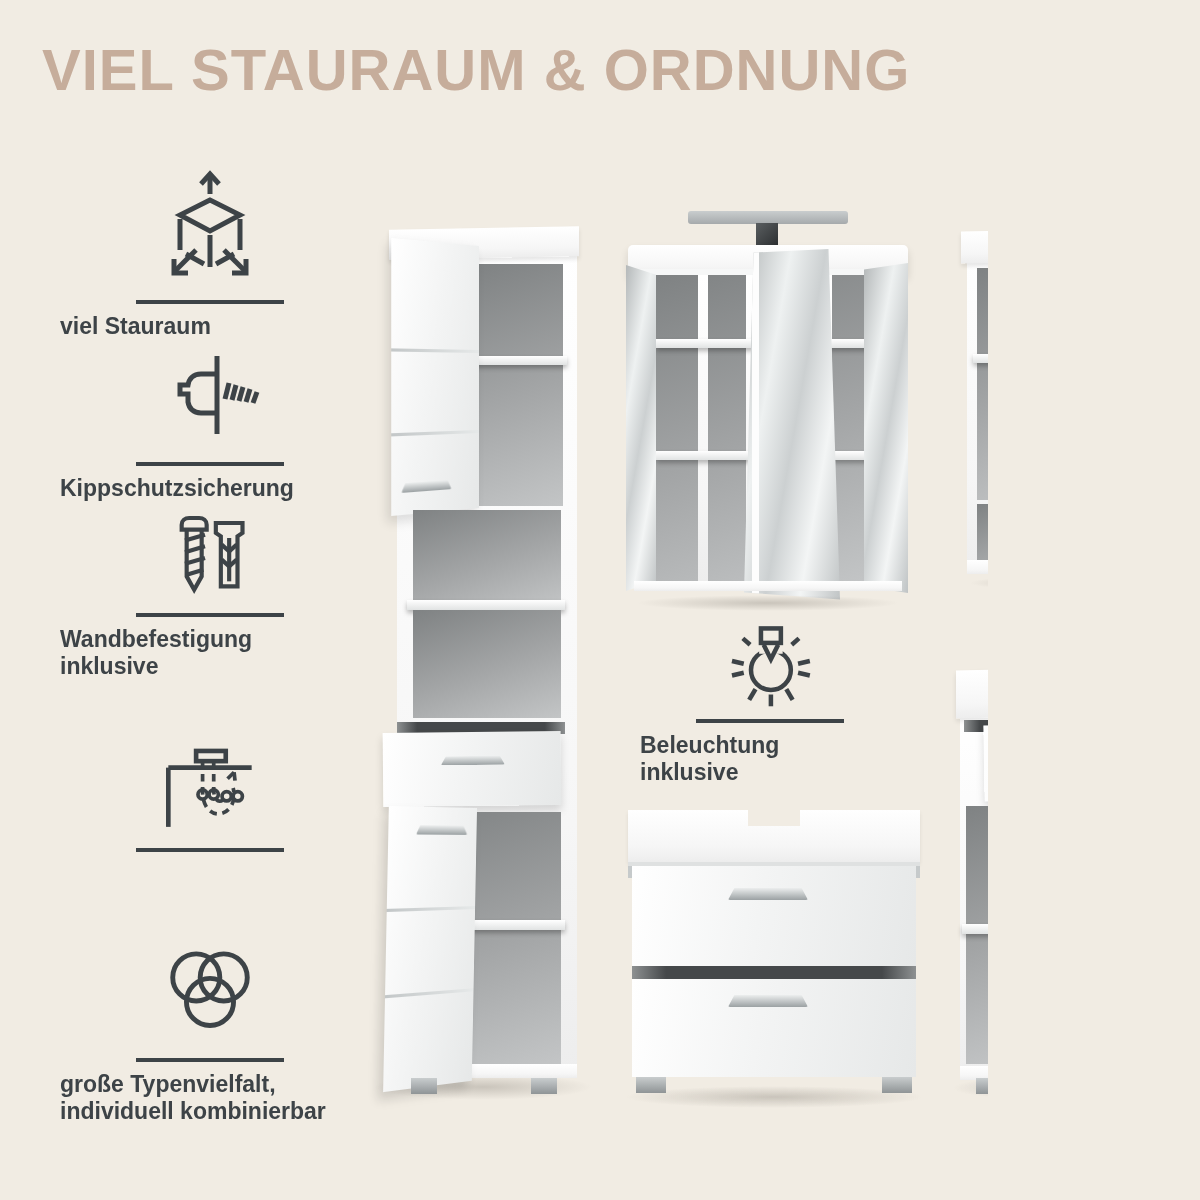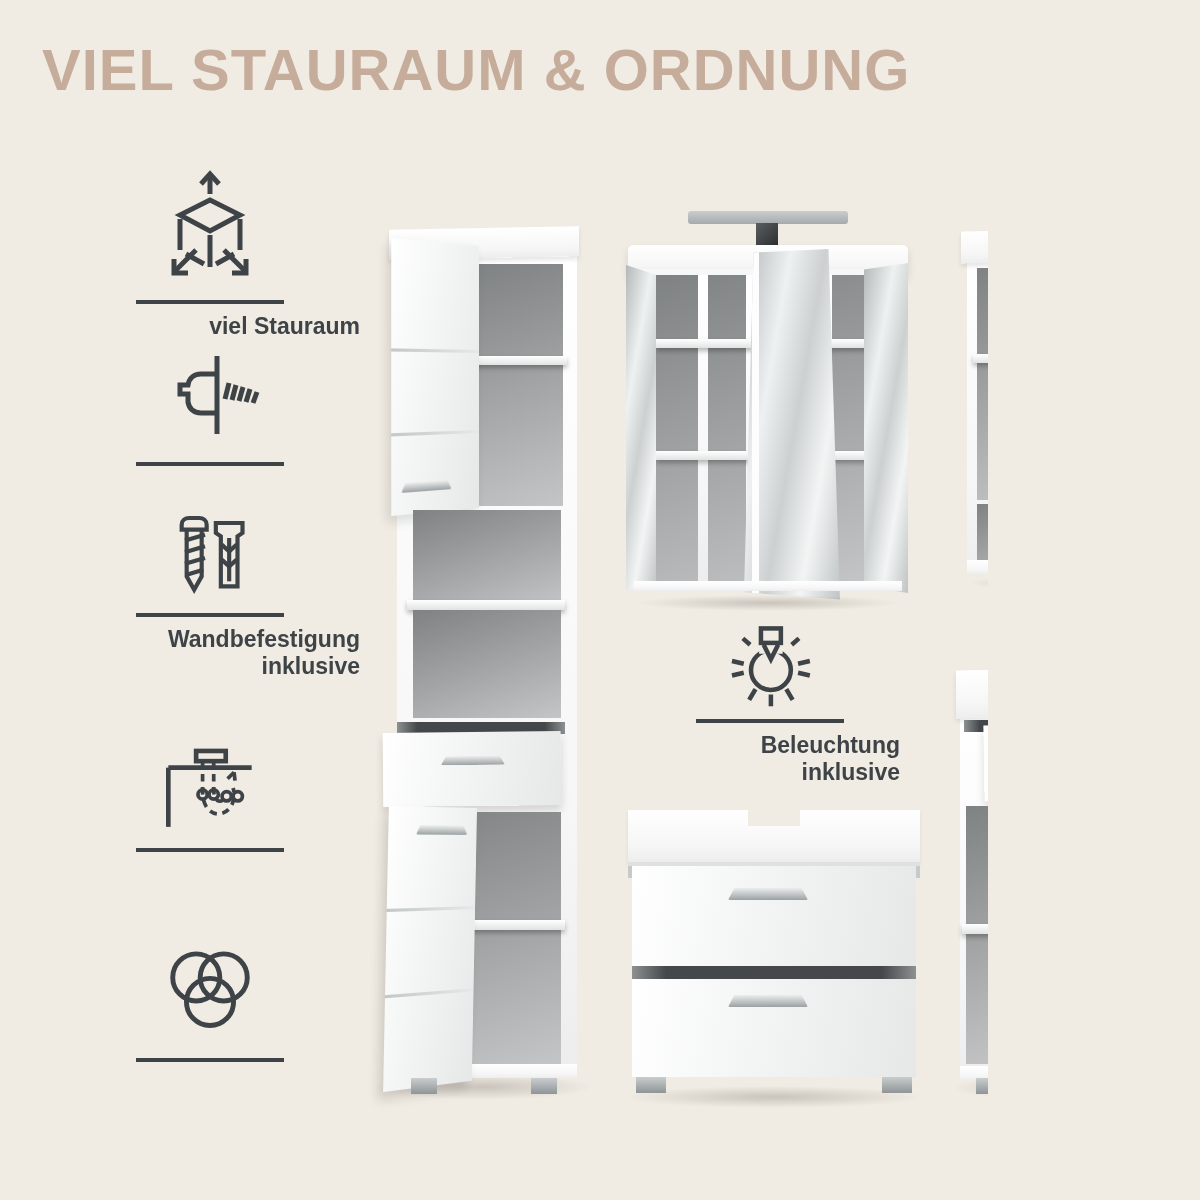--- a/index.html
+++ b/index.html
@@ -8,21 +8,21 @@
   html,body{margin:0;padding:0;}
   body{background:var(--bg);font-family:"Liberation Sans",sans-serif;}
   .scene{position:relative;width:988px;height:1200px;background:var(--bg);overflow:hidden;}
   .abs{position:absolute;}
 
   
   .page-title{position:absolute;left:42px;top:36px;font-size:58px;font-weight:800;
     letter-spacing:1px;color:var(--title);white-space:nowrap;}
 
   
-  .feat{position:absolute;left:60px;width:300px;text-align:right;color:var(--ink);}
+  .feat{position:absolute;left:60px;width:300px;text-align:left;color:var(--ink);}
   .feat .iconwrap{display:flex;justify-content:center;align-items:flex-end;}
   .feat .rule{width:148px;height:4px;background:var(--ink);margin:10px auto 9px;}
   .feat .lbl{font-size:23px;font-weight:bold;line-height:27px;}
   #f1{top:170px}#f2{top:352px}#f3{top:513px}#f4{top:738px}#f5{top:946px}
   #fc{top:623px;left:640px;width:260px;}
   .icon svg{display:block}
   .stroke{stroke:var(--ink);stroke-width:5;fill:none;stroke-linecap:butt;stroke-linejoin:miter;}
   .dashed{stroke-dasharray:8 6;}
 
   
@@ -79,20 +79,24 @@
           <path d="M62 22 H46 C38 22 34 27 33 33 H25 V42 H33 V50 C34 56 38 61 46 61 H62"></path>
           <path d="M74 31 L70 47"></path>
             <path d="M81 33 L77 48"></path>
             <path d="M88 35 L84 49"></path>
           <path d="M95 37 L91 50"></path>
             <path d="M102 40 L98 51"></path>
         </g>
       </svg>
     </div>
     <div class="rule"></div>
+    <div class="lbl">
+      <span>Kippschutzsicherung</span><br>
+      <span></span>
+    </div>
   </div>
 
   <div class="feat" id="f3">
     <div class="iconwrap icon">
       <svg width="110" height="90" viewBox="0 0 110 108">
         <g class="stroke">
           <path d="M21 20 V14 C21 9 25 6 30 6 H42 C47 6 51 9 51 14 V20 Z"></path>
           <path d="M27 20 V76 L36 92 L45 76 V20"></path>
           <path d="M25 33 L49 26"></path>
             <path d="M25 47 L49 40"></path>
@@ -143,20 +147,24 @@
     <div class="iconwrap icon">
       <svg width="106" height="102" viewBox="0 0 106 104">
         <g class="stroke">
           <circle cx="39" cy="32" r="24"></circle>
             <circle cx="67" cy="32" r="24"></circle>
             <circle cx="53" cy="57" r="24"></circle>
         </g>
       </svg>
     </div>
     <div class="rule"></div>
+    <div class="lbl">
+      <span>große Typenvielfalt,</span><br>
+      <span>individuell kombinierbar</span>
+    </div>
   </div>
 
   <div class="feat" id="fc">
     <div class="iconwrap icon">
       <svg width="120" height="86" viewBox="0 0 120 95">
         <circle cx="61" cy="52" r="22" class="stroke"></circle>
         <rect x="48" y="21" width="26" height="13" fill="#f1ece3" stroke="none"></rect>
         <g class="stroke">
           <rect x="50" y="6" width="22" height="16"></rect>
           <path d="M53 24 L61 40 L69 24"></path>

